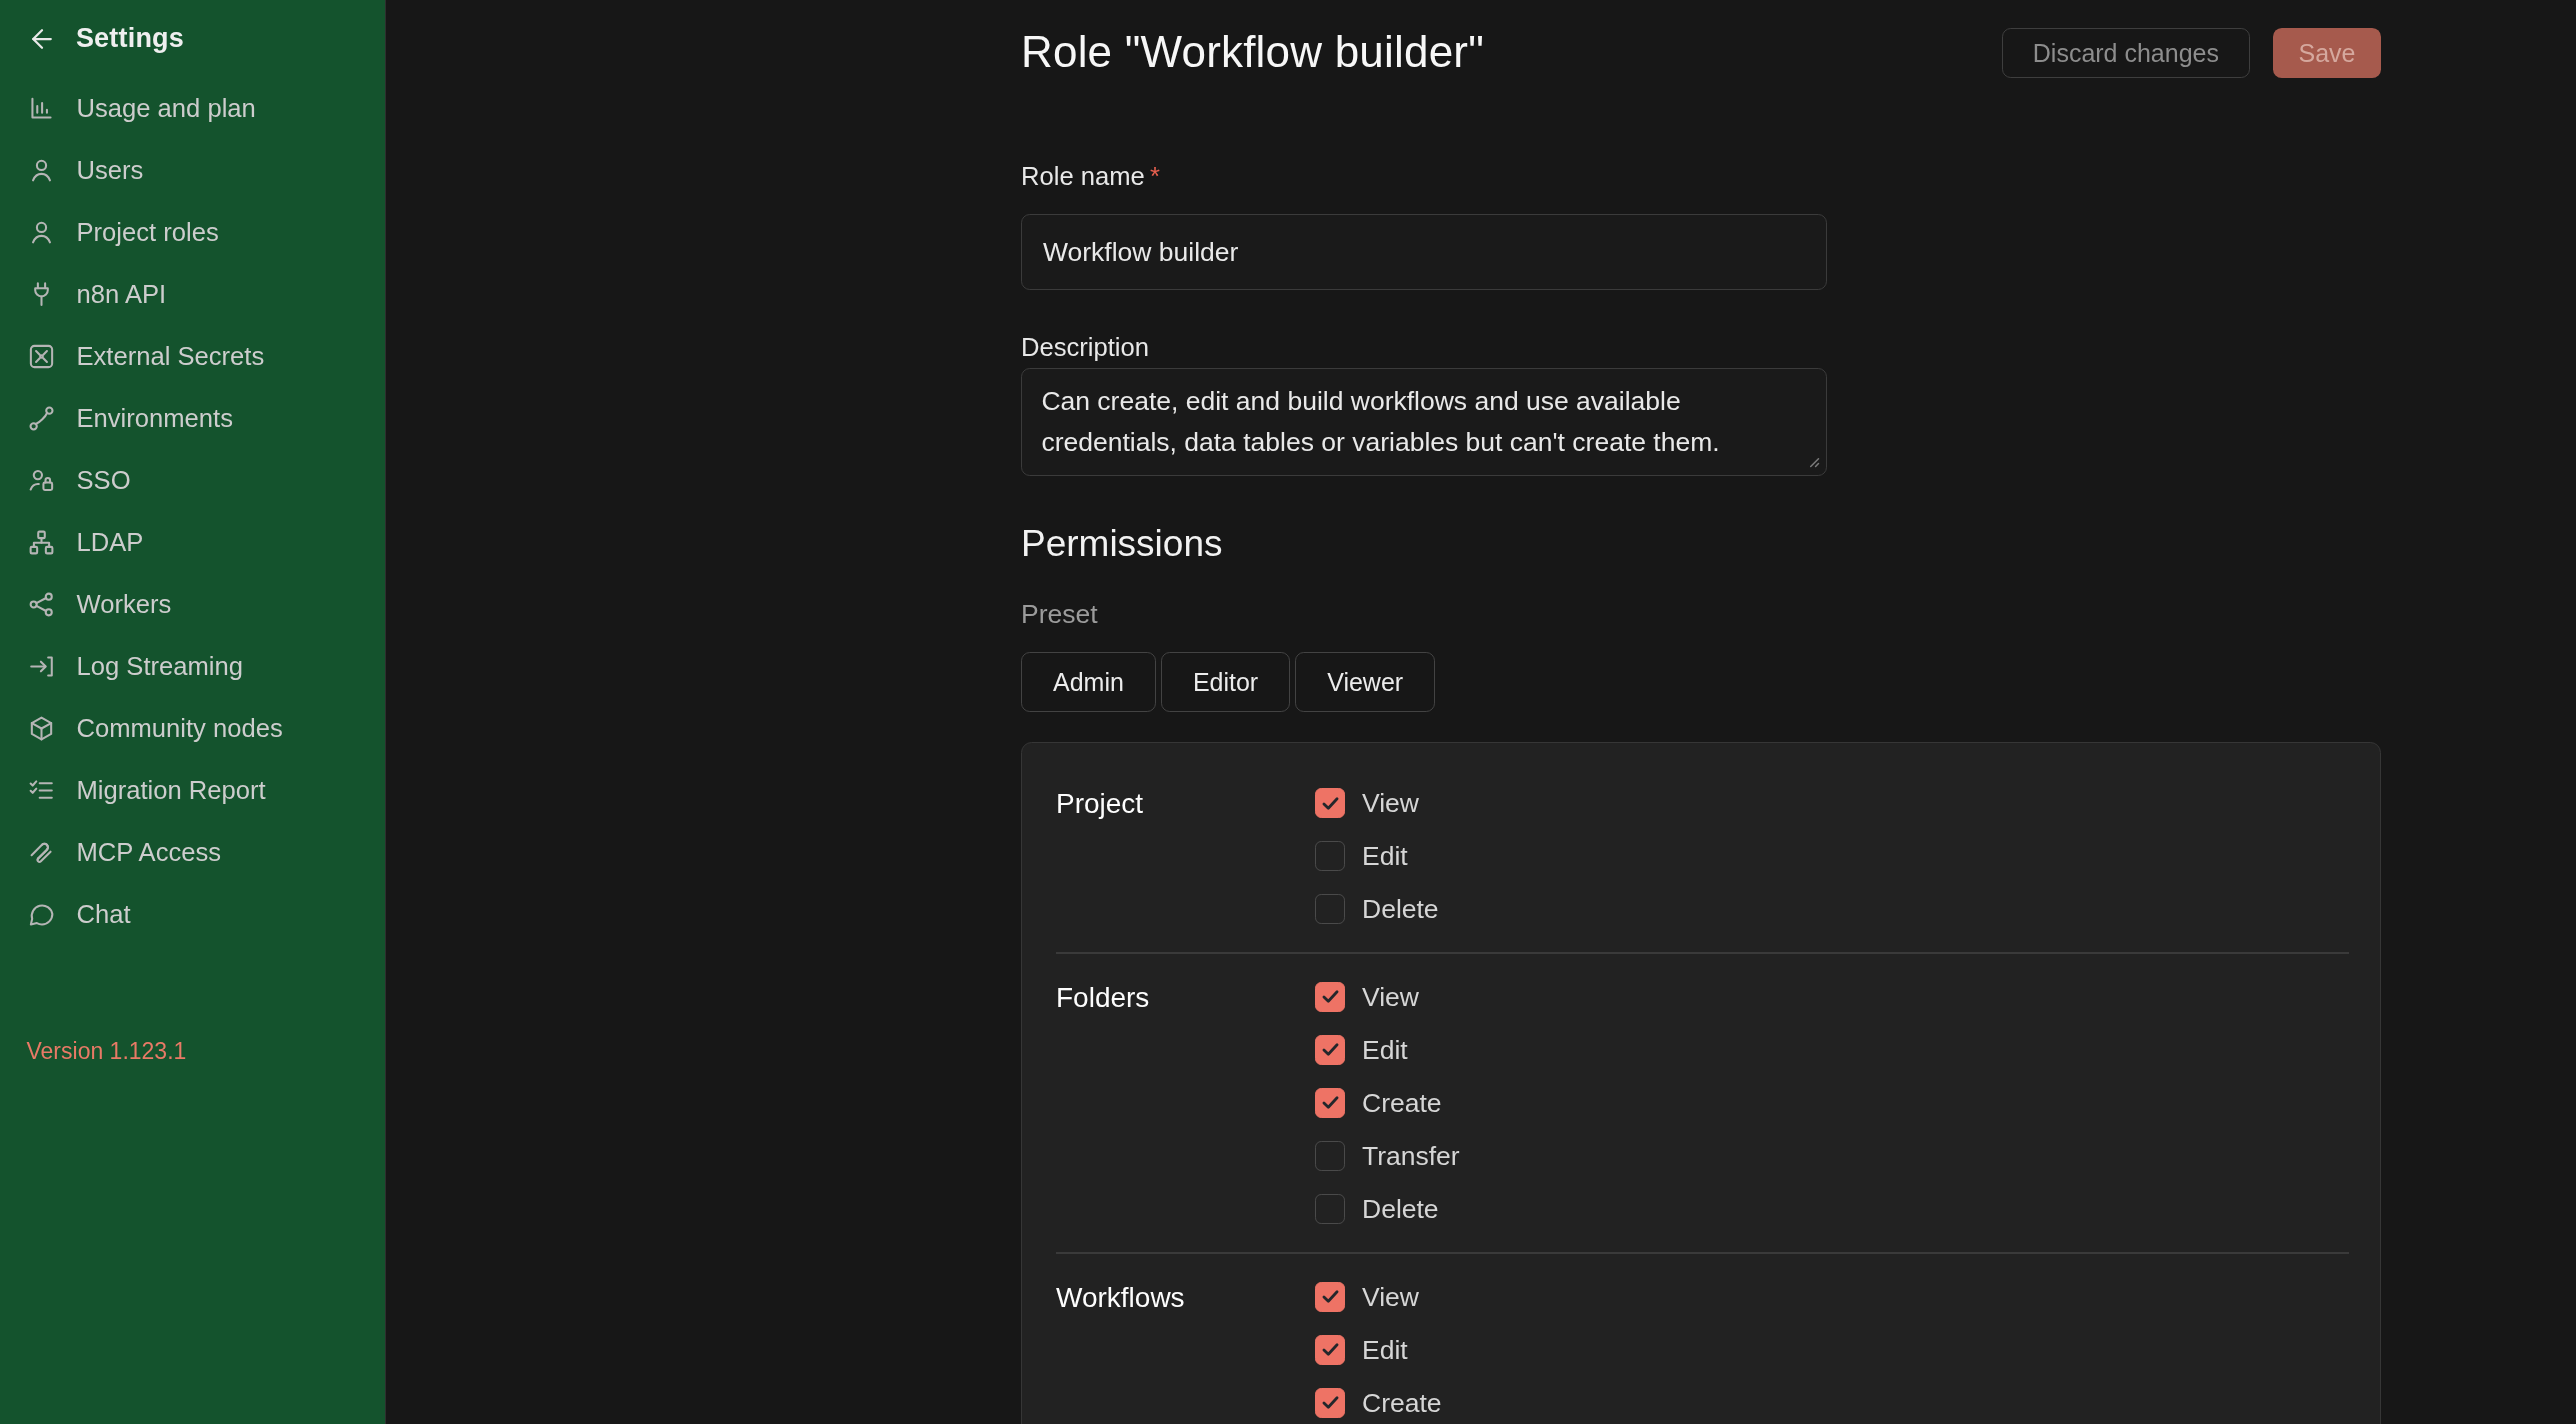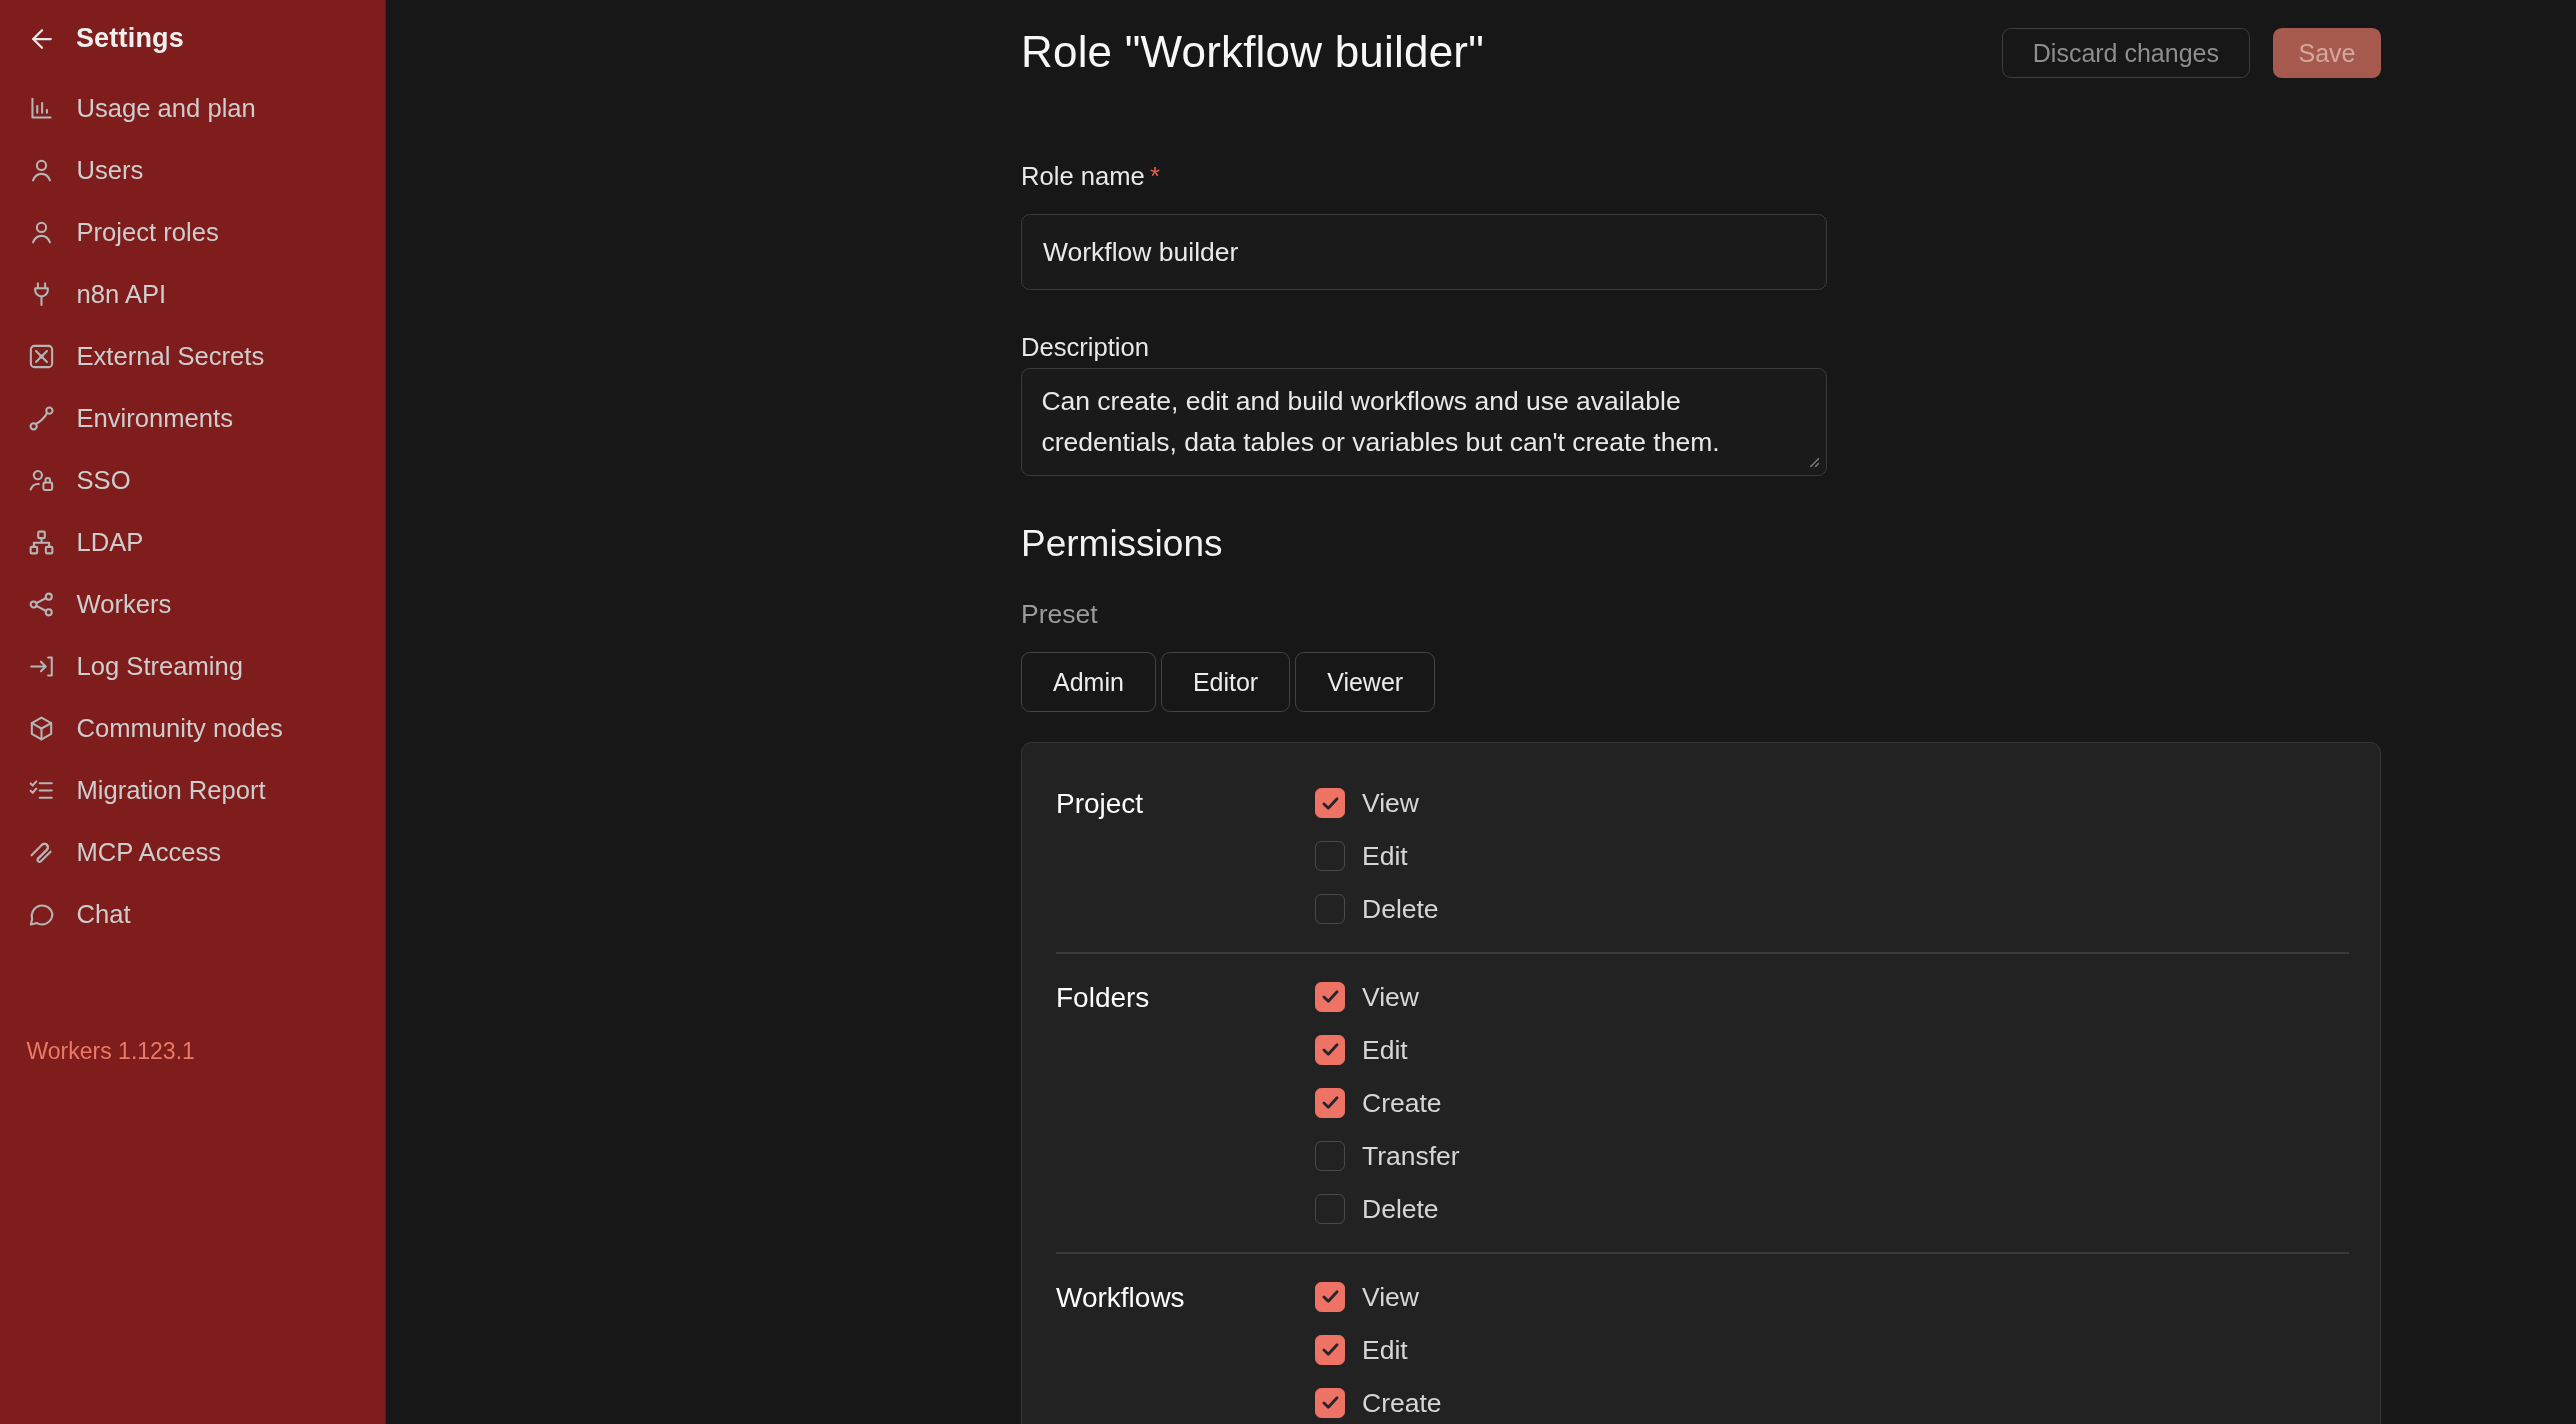--- a/index.html
+++ b/index.html
@@ -7,21 +7,21 @@
   body {
     background:#171717;
     font-family:"Liberation Sans", sans-serif;
     color:#e6e6e6;
     position:relative;
   }
 
   
   .sidebar {
     position:absolute; left:0; top:0; width:386px; height:1425px;
-    background:#7f1d1d; border-right:1.8px solid #2f2f2f;
+    background:#14532d; border-right:1.8px solid #2f2f2f;
   }
   .sb-header {
     display:flex; align-items:center; gap:19.4px;
     padding:23px 0 0 26.5px; cursor:pointer;
   }
   .sb-header .back-ic { width:30px; height:30px; color:#e9e9e9; display:flex; }
   .sb-header .sb-title { font-size:27px; font-weight:700; color:#efefef; letter-spacing:0.2px; }
   .sb-nav { position:absolute; left:0; top:77px; width:100%; }
   .nav-item {
     height:62px; display:flex; align-items:center; gap:21px;
@@ -268,21 +268,21 @@
       </div>
       <div class="nav-item">
         <span class="nav-icon">
           <svg viewBox="0 0 24 24" fill="none" stroke="currentColor" stroke-width="1.7" stroke-linecap="round" stroke-linejooin="round" stroke-linejoin="round">
             <path d="M21 11.6a8.6 8.6 0 0 1-8.6 8.6c-1.5 0-3-.4-4.2-1.1L3.2 20.2l1.1-4.6A8.6 8.6 0 1 1 21 11.6z"></path>
           </svg>
         </span>
         <span class="nav-label">Chat</span>
       </div>
     </nav>
-  <div class="sb-version">Workers 1.123.1</div>
+  <div class="sb-version">Version 1.123.1</div>
 </aside>
 
 <main class="main-wrap">
   <h1 class="page-title">Role "Workflow builder"</h1>
 
   <div class="header-actions">
     <button class="btn btn-discard">Discard changes</button>
     <button class="btn btn-save">Save</button>
   </div>
 

